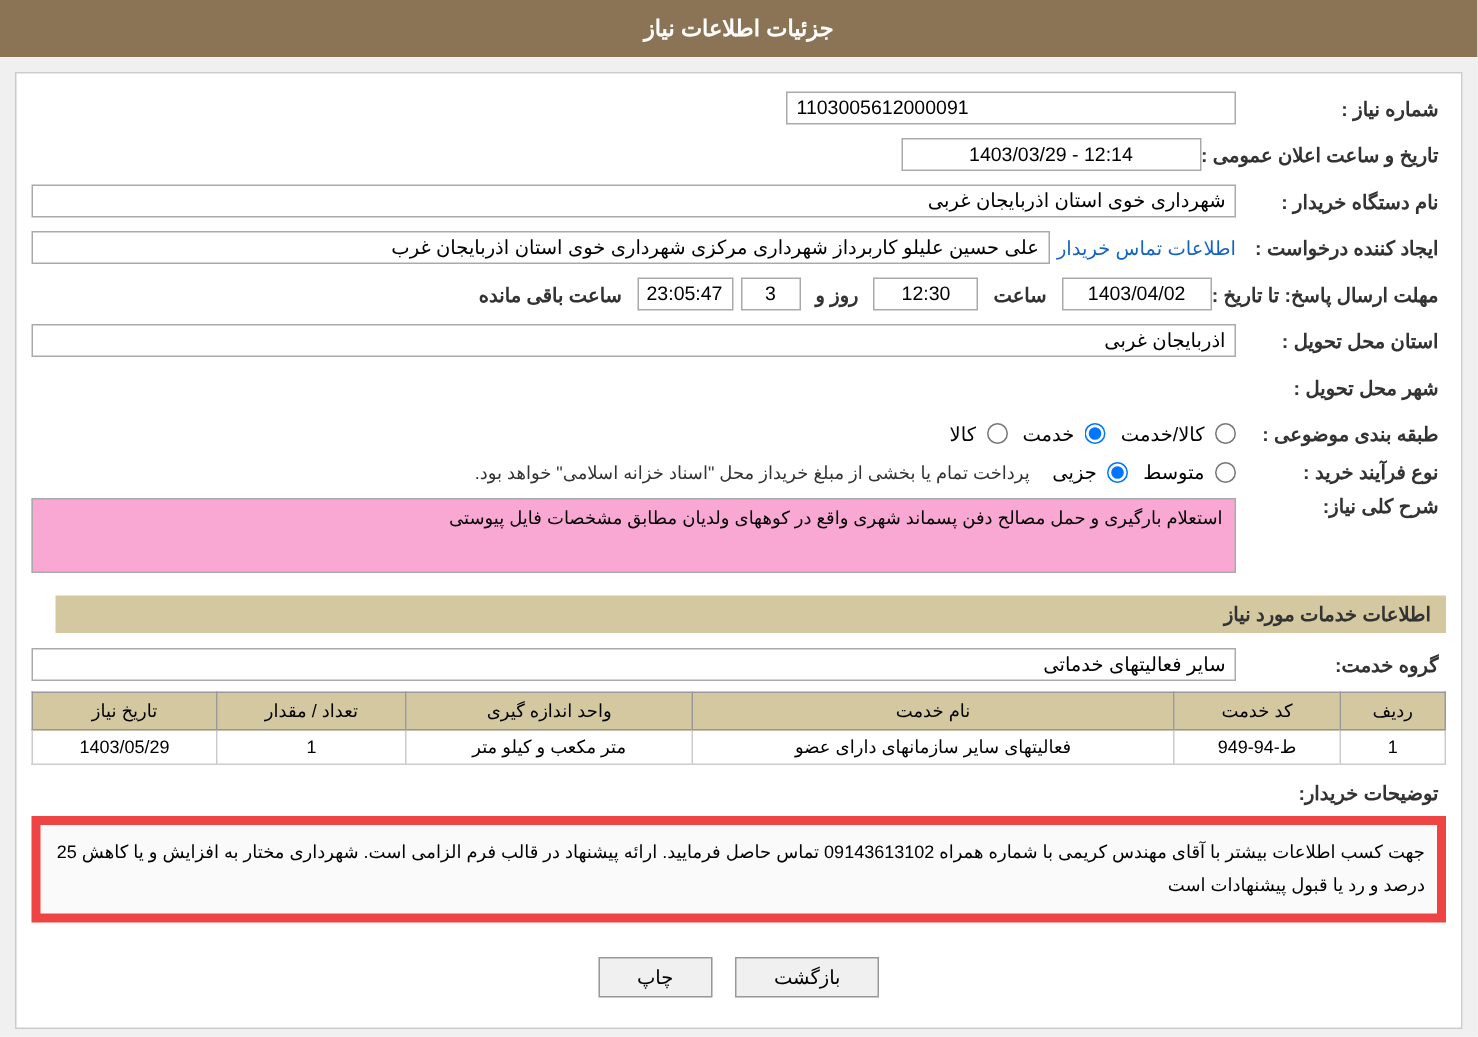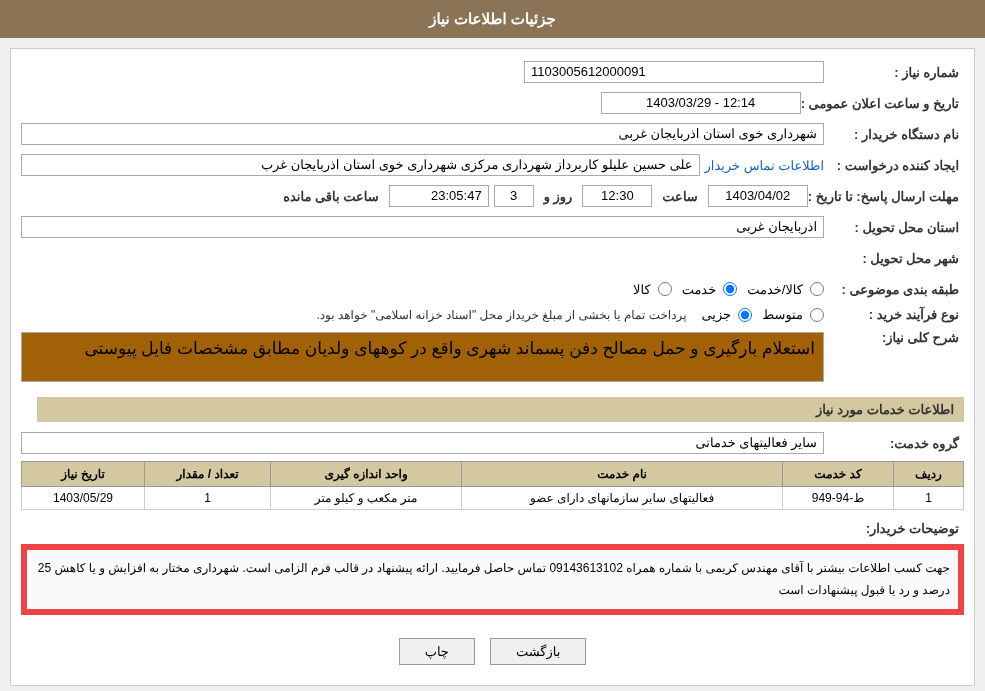--- a/index.html
+++ b/index.html
@@ -87,40 +87,40 @@
       display: flex;
       align-items: center;
       gap: 7px;
     }
     .radio-input {
       width: 14px;
       height: 14px;
     }
     .narration-box {
       border: 1px solid #aaa;
-      background: #a16207;
+      background: #f9a8d4;
       padding: 5px 8px;
       min-height: 50px;
       width: 100%;
       text-align: right;
-      font-size: 17px;
+      font-size: 12px;
       margin: 5px 0;
     }
     .table-section {
       width: 100%;
       border-collapse: collapse;
       margin-top: 5px;
       font-size: 12px;
     }
     .table-section th {
       background: #d4c8a0;
       border: 1px solid #999;
       padding: 5px 8px;
       text-align: center;
-      font-weight: bold;
+      font-weight: normal;
     }
     .table-section td {
       border: 1px solid #ccc;
       padding: 4px 8px;
       text-align: center;
     }
     .note-box {
       border: 6px solid #ef4444;
       background: #fafafa;
       padding: 8px;
@@ -194,21 +194,21 @@
     </div>
 
     <div class="info-row">
       <span class="label">مهلت ارسال پاسخ: تا تاریخ :</span>
       <div style="display:flex; align-items:center; gap:5px; flex:1;">
         <div class="value-box-inline" style="width:100px; text-align:center;">1403/04/02</div>
         <span class="inline-label">ساعت</span>
         <div class="value-box-inline" style="width:70px; text-align:center;">12:30</div>
         <span class="inline-label">روز و</span>
         <div class="value-box-inline" style="width:40px; text-align:center;">3</div>
-        <div class="value-box-inline" style="width:100px; text-align:right;">23:05:47</div>
+        <div class="value-box-inline" style="width:64px; text-align:left;">23:05:47</div>
         <span class="inline-label">ساعت باقی مانده</span>
       </div>
     </div>
 
     <div class="info-row">
       <span class="label">استان محل تحویل :</span>
       <div class="value-box">اذربایجان غربی</div>
     </div>
 
     <div class="info-row">

